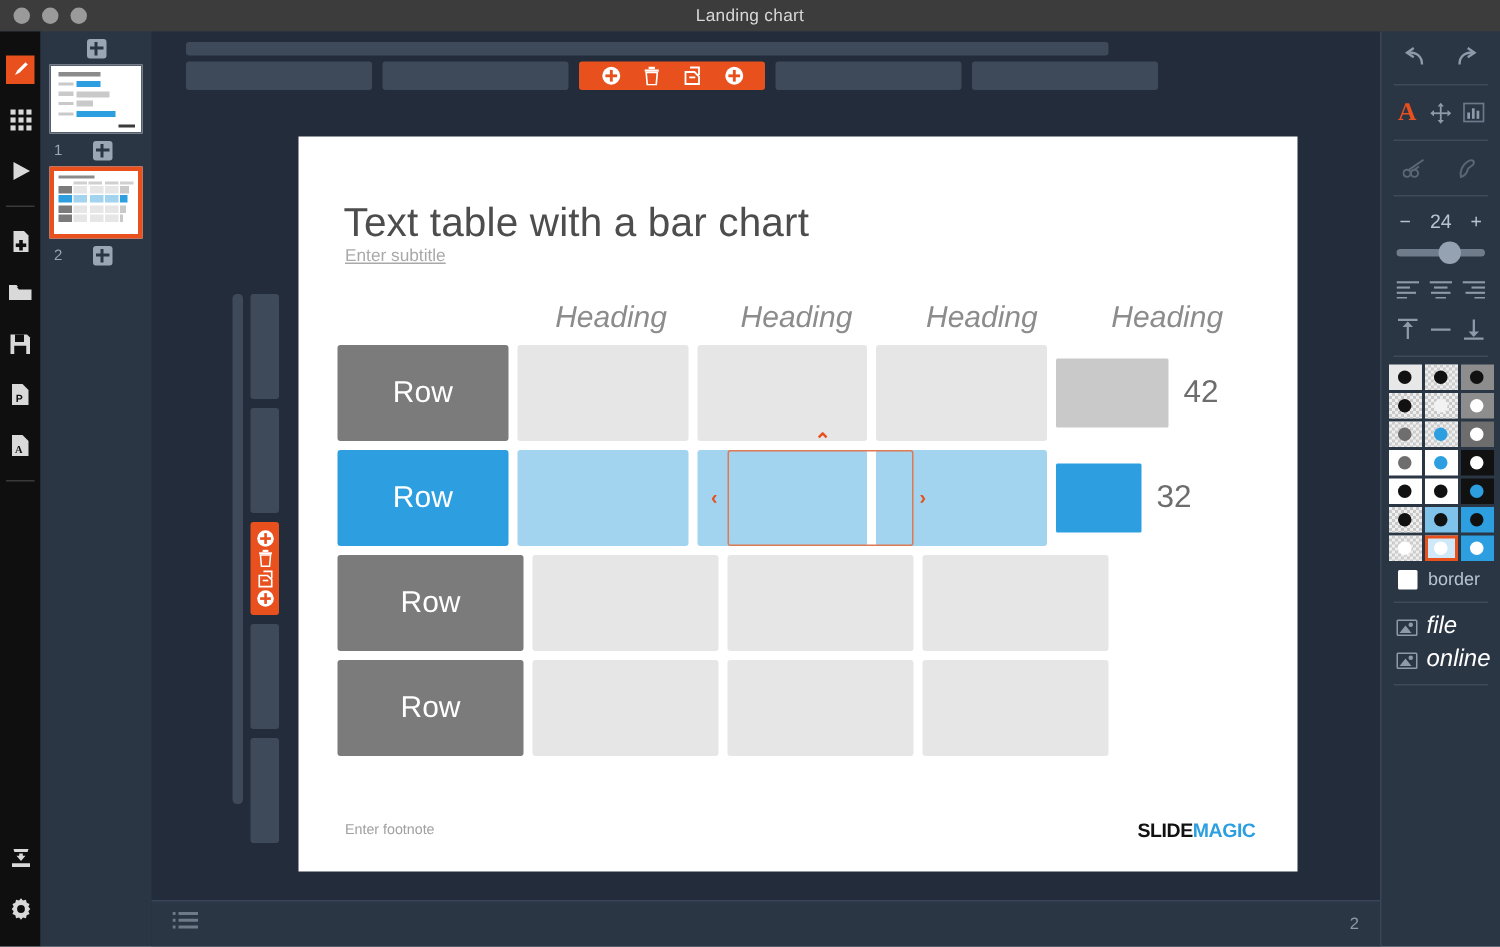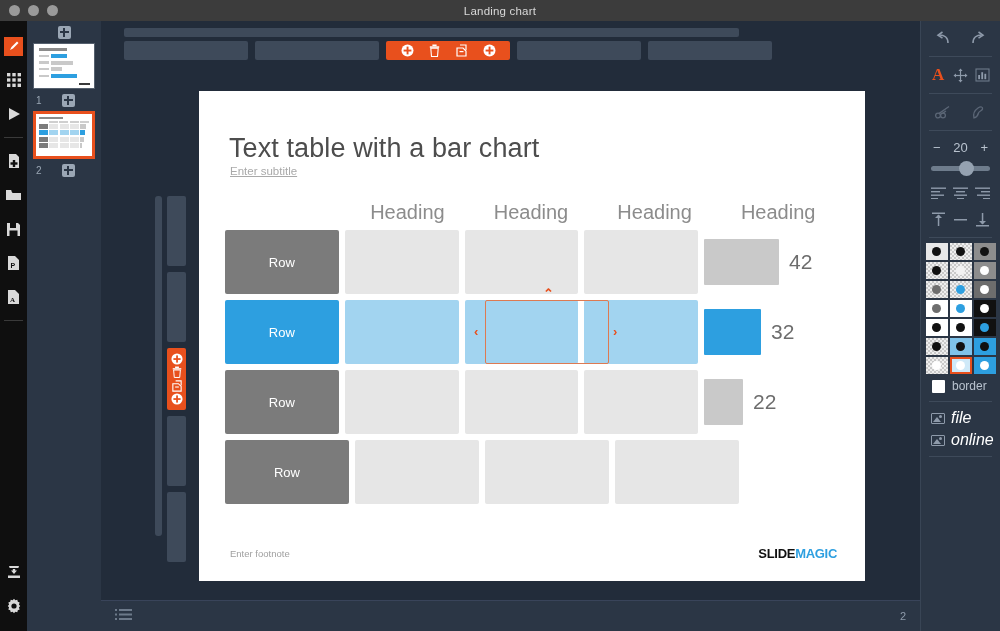--- a/index.html
+++ b/index.html
@@ -125,32 +125,32 @@
     position:absolute; left:31px; bottom:22px; font-size:9.5px; color:#a0a0a0;
   }
   .slide-logo {
     position:absolute; right:28px; bottom:20px; font-size:13px; font-weight:bold;
     letter-spacing:-.3px;
   }
   .logo-a { color:#111; } .logo-b { color:#2d9fe0; }
 
   
   .tbl { position:absolute; left:26px; top:110px; width:612px; }
-  .tbl-head { display:flex; gap:6px; margin-bottom:6px; }
+  .tbl-head { display:flex; gap:6px; margin-bottom:6px;font-style:italic; }
   .th {
     width:124px; text-align:center; font-size:20px; color:#8c8c8c;
   }
   .th.spacer { width:124px; }
   .tbl-row { display:flex; gap:6px; margin-bottom:6px; align-items:stretch; position:relative; }
   .cell {
     width:124px; height:64px; border-radius:2px;
   }
   .cell.label {
     display:flex; align-items:center; justify-content:center;
-    color:#fff; font-size:13px;
+    color:#fff; font-size:20px;
   }
   .barcell { width:145px; height:64px; display:flex; align-items:center; gap:10px; }
   .bar { height:46px; border-radius:1px; }
   .barval { font-size:21px; color:#6d6d6d; }
 
   
   .selbox {
     position:absolute; border:1.6px solid #dd7a52; pointer-events:none;
     border-radius:2px;
   }
@@ -501,24 +501,20 @@
         <div class="handle" style="left:318px; top:65px;">⌄</div>
         <div class="handle" style="left:249px; top:25px;">‹</div>
         <div class="handle" style="left:388px; top:25px;">›</div>
       </div>
 
       <div class="tbl-row">
         <div class="cell label" style="background:#7b7b7b">Row</div>
         <div class="cell" style="background:#e6e6e6"></div>
         <div class="cell" style="background:#e6e6e6"></div>
         <div class="cell" style="background:#e6e6e6"></div>
-        <div class="barcell">
-          <div class="bar" style="background:#c9c9c9;width:39px"></div>
-          <div class="barval">22</div>
-        </div>
       </div>
 
       <div class="tbl-row">
         <div class="cell label" style="background:#7b7b7b">Row</div>
         <div class="cell" style="background:#e6e6e6"></div>
         <div class="cell" style="background:#e6e6e6"></div>
         <div class="cell" style="background:#e6e6e6"></div>
       </div>
     </div>
 
@@ -593,21 +589,21 @@
       <span class="rp-ico dim">
         <svg width="15" height="15" viewBox="0 0 15 15">
           <path d="M4 13 C3 9 5 5 8 3 C11 1 13 2 12.5 4 C12 6 9 6 8.5 8 C8 10 7 12 4 13 Z" fill="none" stroke="#5b6676" stroke-width="1.3"></path>
         </svg>
       </span>
     </div>
     <div class="rp-sep"></div>
 
     <div class="rp-size">
       <span>−</span>
-      <span>20</span>
+      <span>24</span>
       <span>+</span>
     </div>
     <div class="slider">
       <div class="slider-track"></div>
       <div class="slider-knob"></div>
     </div>
 
     <div class="rp-row">
       <span class="rp-ico">
         <svg width="15" height="12" viewBox="0 0 15 12">

